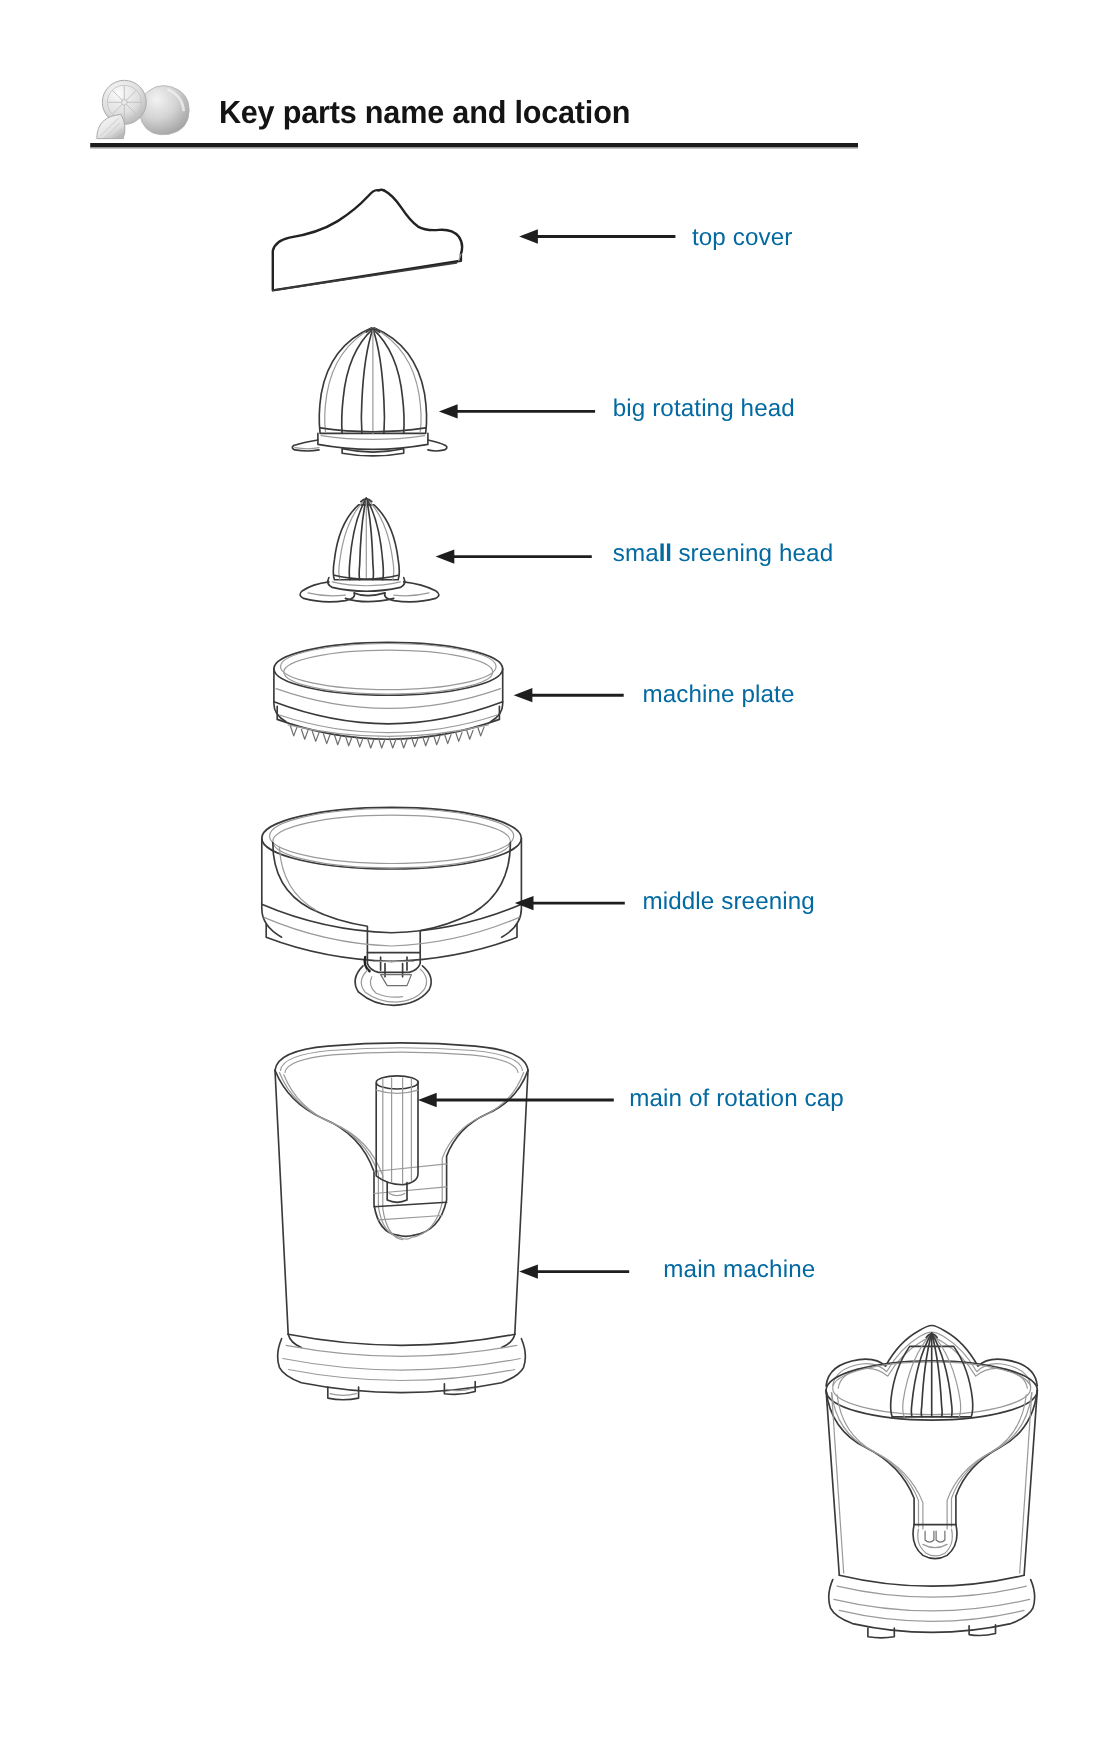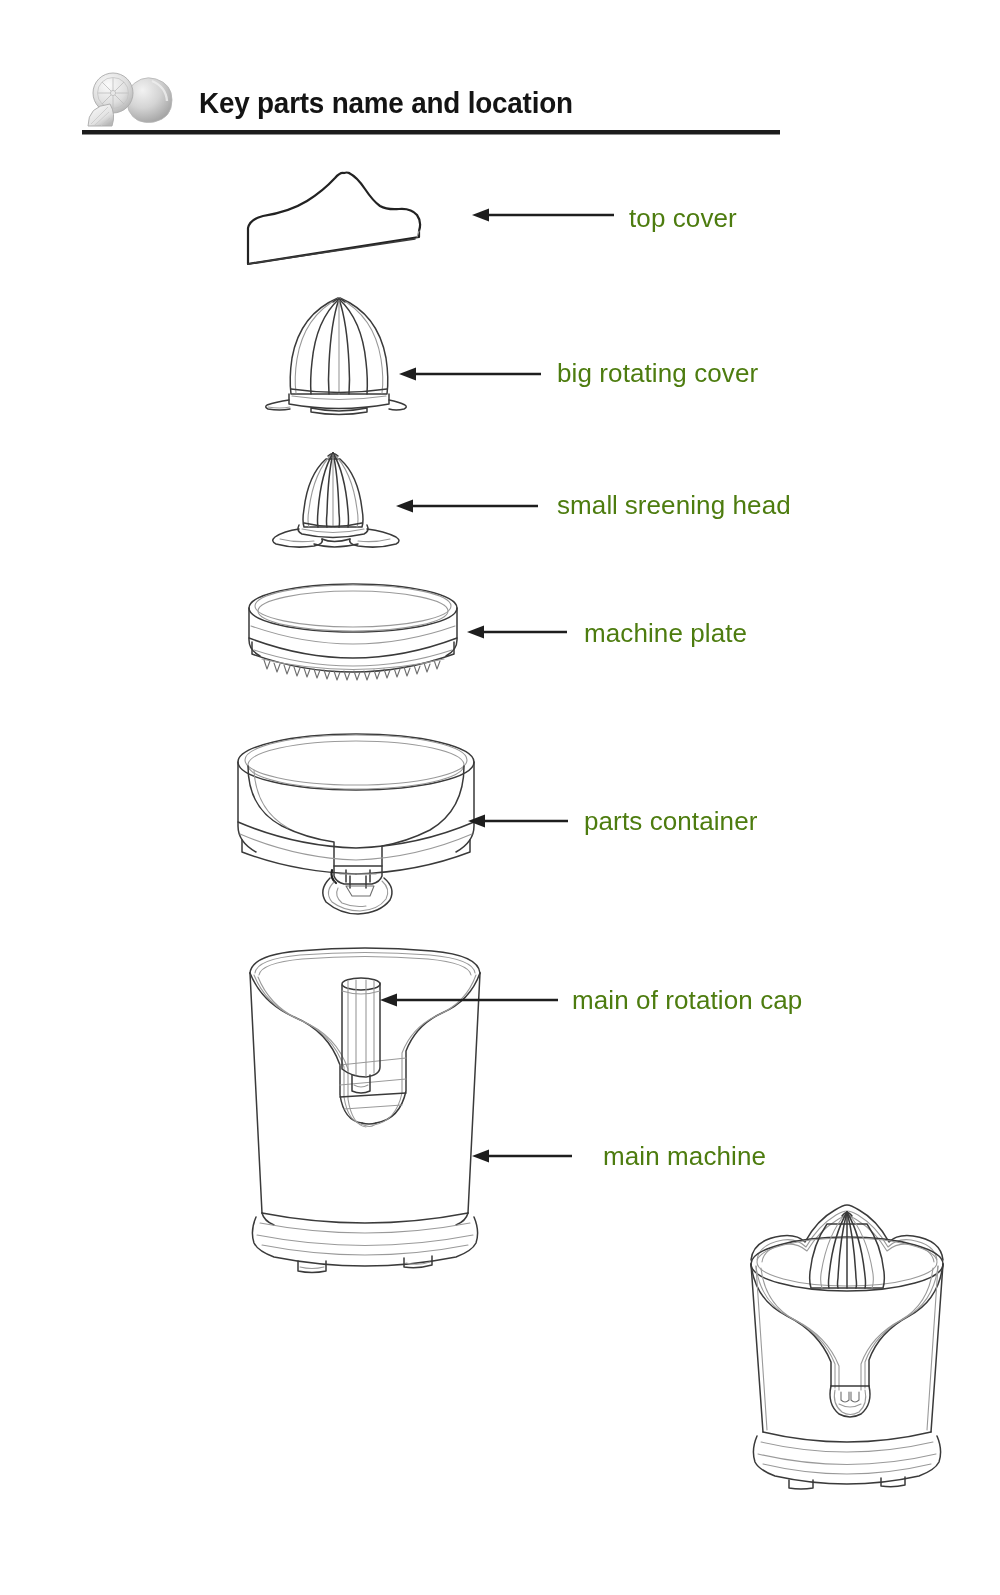--- a/index.html
+++ b/index.html
@@ -64,27 +64,27 @@
     left: 0;
     top: 4px;
     width: 100%;
     height: 1px;
     background: #8d8d8d;
   }
 
   
   .callout-label {
     position: absolute;
-    font-size: 26px;
-    color: #4d7c0f;
+    font-size: 22px;
+    color: #0369a1;
     white-space: nowrap;
     letter-spacing: 0.1px;
   }
   .callout-label .emph {
-    font-weight: normal;
+    font-weight: bold;
     letter-spacing: -0.3px;
   }
 
   .part-art {
     position: absolute;
   }
   .leader {
     position: absolute;
   }
 
@@ -197,21 +197,21 @@
       <path class="ln" d="M133 108 Q143 110 149 113 Q152 115 148 117 Q140 119 133 117"></path>
       <path class="ln" d="M55 116 Q83 122 111 116 L111 120 Q83 125 55 120 Z"></path>
     </svg>
   </div>
   <div class="leader" style="left:355px; top:361px; width:142px; height:26px;">
     <svg width="142" height="26" viewBox="0 0 142 26">
       <line class="arrow-line" x1="14" y1="13" x2="142" y2="13"></line>
       <polygon class="arrow-head" points="0,13 17,6.5 17,19.5"></polygon>
     </svg>
   </div>
-  <div class="callout-label" style="left:513px; top:358px;">big rotating cover</div>
+  <div class="callout-label" style="left:513px; top:358px;">big rotating head</div>
 
   <div class="part-art" style="left:222px; top:445px; width:160px; height:105px;">
     <svg width="160" height="105" viewBox="0 0 160 105">
 
       <path class="ln" d="M60 14 Q42 30 38 64 Q36 76 38 82 L96 82 Q98 76 96 64 Q92 30 74 14 Z"></path>
       <path class="ln-t" d="M67 8 Q48 26 43 64 Q41 76 43 82"></path>
       <path class="ln-t" d="M67 8 Q86 26 91 64 Q93 76 91 82"></path>
 
       <path class="ln" d="M67 8 Q55 28 52 66 Q51 77 52 82"></path>
       <path class="ln" d="M67 8 Q79 28 82 66 Q83 77 82 82"></path>
@@ -317,21 +317,21 @@
       <path class="ln-t" d="M104 158 Q100 166 108 173 Q120 178 132 176"></path>
       <path class="ln-f" d="M112 156 L140 156 L136 166 L118 166 Z"></path>
     </svg>
   </div>
   <div class="leader" style="left:424px; top:808px; width:100px; height:26px;">
     <svg width="100" height="26" viewBox="0 0 100 26">
       <line class="arrow-line" x1="14" y1="13" x2="100" y2="13"></line>
       <polygon class="arrow-head" points="0,13 17,6.5 17,19.5"></polygon>
     </svg>
   </div>
-  <div class="callout-label" style="left:540px; top:806px;">parts container</div>
+  <div class="callout-label" style="left:540px; top:806px;">middle sreening</div>
 
   <div class="part-art" style="left:196px; top:945px; width:250px; height:340px;">
     <svg width="250" height="340" viewBox="0 0 250 340">
 
       <path class="ln" d="M10 28 Q12 10 58 6 Q125 0 192 6 Q238 10 240 28"></path>
       <path class="ln-t" d="M15 28 Q17 14 60 10 Q125 5 190 10 Q233 14 235 28"></path>
       <path class="ln-t" d="M19 30 Q21 18 62 14 Q125 9 188 14 Q229 18 231 30"></path>
 
       <path class="ln" d="M10 28 L22 268"></path>
       <path class="ln" d="M240 28 L228 268"></path>

